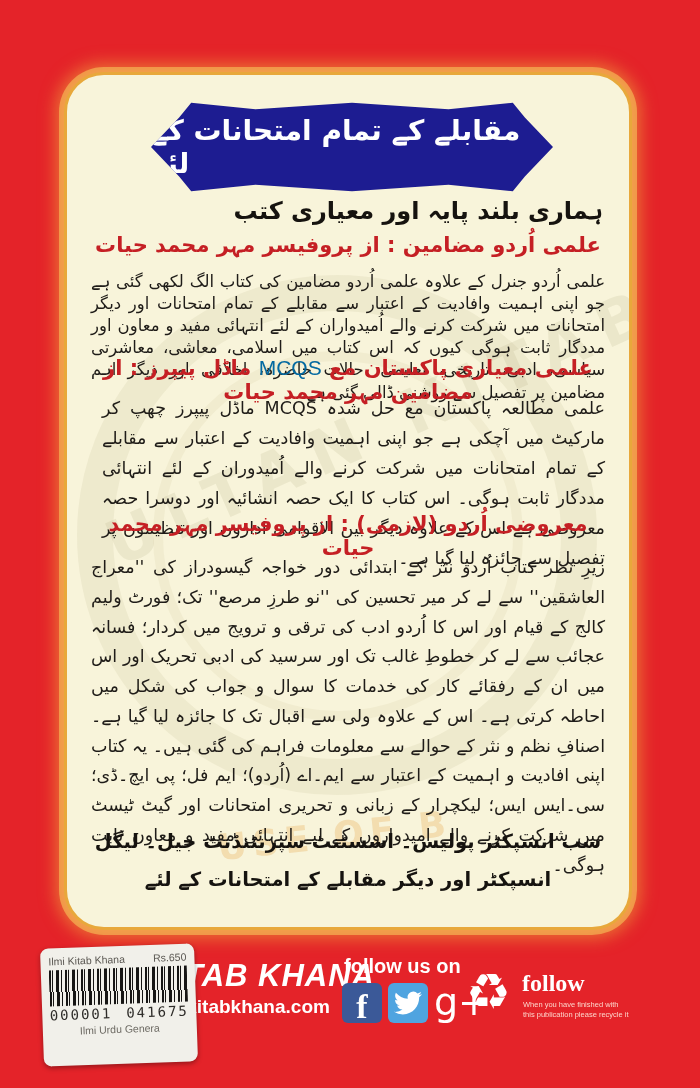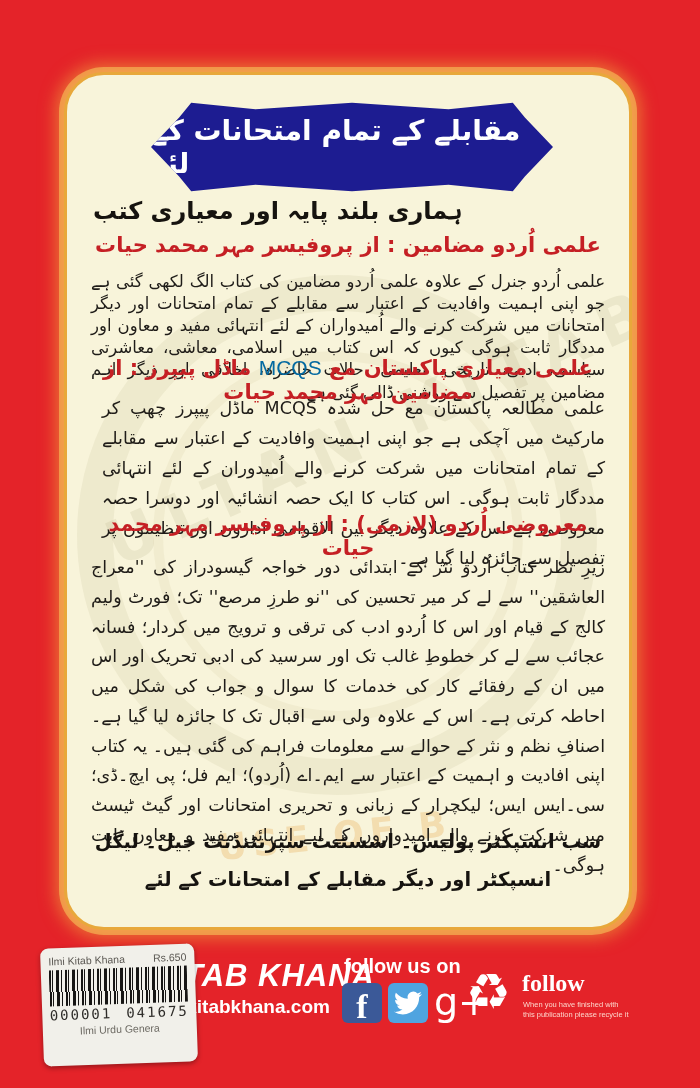--- a/index.html
+++ b/index.html
@@ -48,21 +48,21 @@
     position:absolute; left:84px; top:26px; width:402px; height:92px;
     background:#1d1c91;
     clip-path:polygon(0% 50%, 7% 18%, 10% 2%, 26% 9%, 50% 2%, 74% 9%, 90% 2%, 93% 18%,
                       100% 50%, 93% 82%, 90% 98%, 74% 91%, 50% 98%, 26% 91%, 10% 98%, 7% 82%);
     display:flex; align-items:center; justify-content:center;
   }
   .banner span { color:#ffffff; font-size:28px; font-weight:bold; }
 
   .subtitle {
     position:absolute; left:26px; right:26px; top:122px;
-    text-align:left; font-size:24px; font-weight:bold; color:#16130f;
+    text-align:right; font-size:24px; font-weight:bold; color:#16130f;
   }
 
   .h-red { position:absolute; left:26px; right:26px; text-align:center;
            color:#c51f24; font-size:21px; font-weight:bold; }
   .h1 { top:158px; }
   .h2 { top:281px; }
   .h3 { top:437px;text-align:center; }
   .mcqs { color:#0369a1; font-family:"Liberation Sans", sans-serif; font-weight:normal; }
 
   .para { position:absolute; left:24px; right:24px; direction:rtl;

